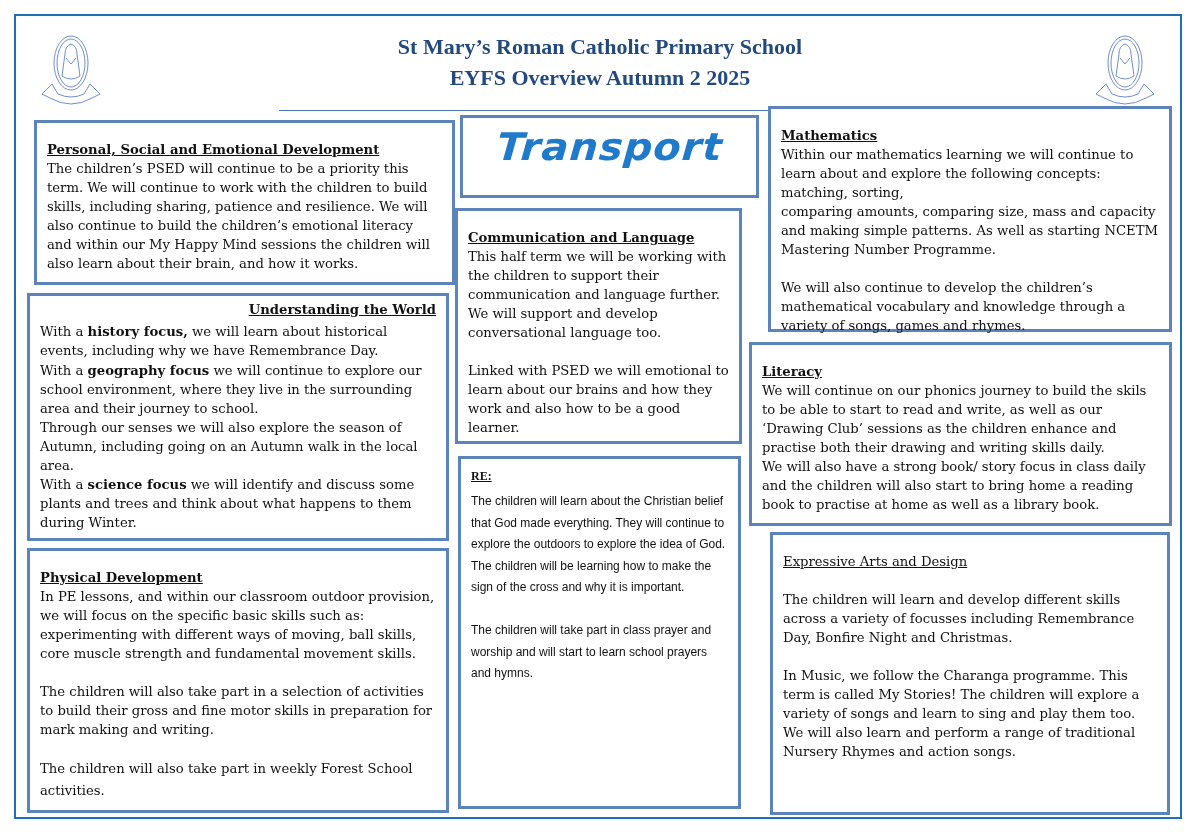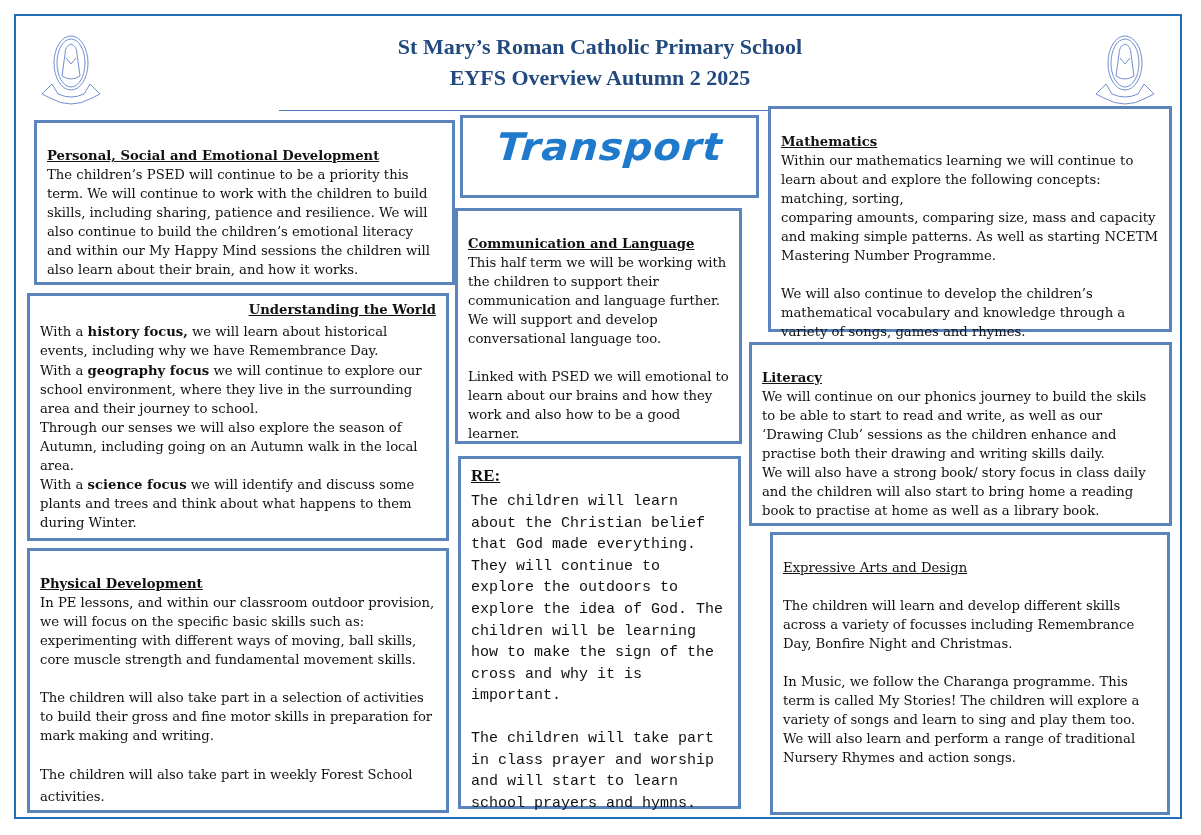--- a/index.html
+++ b/index.html
@@ -11,41 +11,41 @@
   .logo-left { left:36px; top:30px; }
   .logo-right { left:1090px; top:30px; }
   .title { position:absolute; left:250px; width:700px; text-align:center;
            font-family:"Liberation Serif", serif; font-weight:bold; color:#234a7f;
            font-size:22px; line-height:30px; }
   .title1 { top:32px; }
   .title2 { top:63px; }
   .header-rule { position:absolute; left:279px; top:110px; width:490px; height:0;
                  border-top:1px solid #4a78b5; }
   .box { position:absolute; box-sizing:border-box; border:3px solid #5b84bd;
-         background:#fff; padding:24px 10px; font-size:13.2px; line-height:19px; }
+         background:#fff; padding:18px 10px; font-size:13.2px; line-height:19px; }
   .box h2 { margin:0; font-size:13.2px; line-height:18px; font-weight:bold;
             text-decoration:underline; }
   .box h2.plain { font-weight:normal; }
   .box p { margin:0; }
   .gap { height:19px; }
-  .sans { font-family:Liberation Mono, monospace; font-size:15px; line-height:21.6px; }
+  .sans { font-family:Liberation Sans, sans-serif; font-size:12px; line-height:21.6px; }
   #psed { left:34px; top:120px; width:421px; height:165px; }
   #utw  { left:27px; top:293px; width:422px; height:248px; }
   #pd   { left:27px; top:548px; width:422px; height:265px; }
   #topic{ left:460px; top:115px; width:299px; height:83px; display:flex;
           align-items:center; justify-content:center; padding:0 0 18px 0; }
   #cl   { left:455px; top:208px; width:287px; height:236px; }
   #re   { left:458px; top:456px; width:283px; height:353px; }
   #math { left:768px; top:106px; width:404px; height:226px; }
   #lit  { left:749px; top:342px; width:423px; height:184px; }
   #ead  { left:770px; top:532px; width:400px; height:283px; }
   .topic-word { font-family:"DejaVu Sans", "Liberation Sans", sans-serif; font-weight:bold;
                 font-size:40px; color:#1f7acc; letter-spacing:1px;
                 transform:scaleY(0.95) skewX(-4deg); font-style:italic; }
-  #re .head { font-family:"Liberation Serif", serif; font-size:17px; }
+  #re .head { font-family:"Liberation Serif", serif; font-size:12px; }
 </style>
 </head>
 <body>
 
 <div class="frame"></div>
 
 <svg class="logo logo-left" viewBox="0 0 70 80">
   <g fill="none" stroke="#6f8fd0" stroke-width="1">
     <ellipse cx="35" cy="33" rx="17" ry="27"></ellipse>
     <ellipse cx="35" cy="33" rx="14" ry="24"></ellipse>

